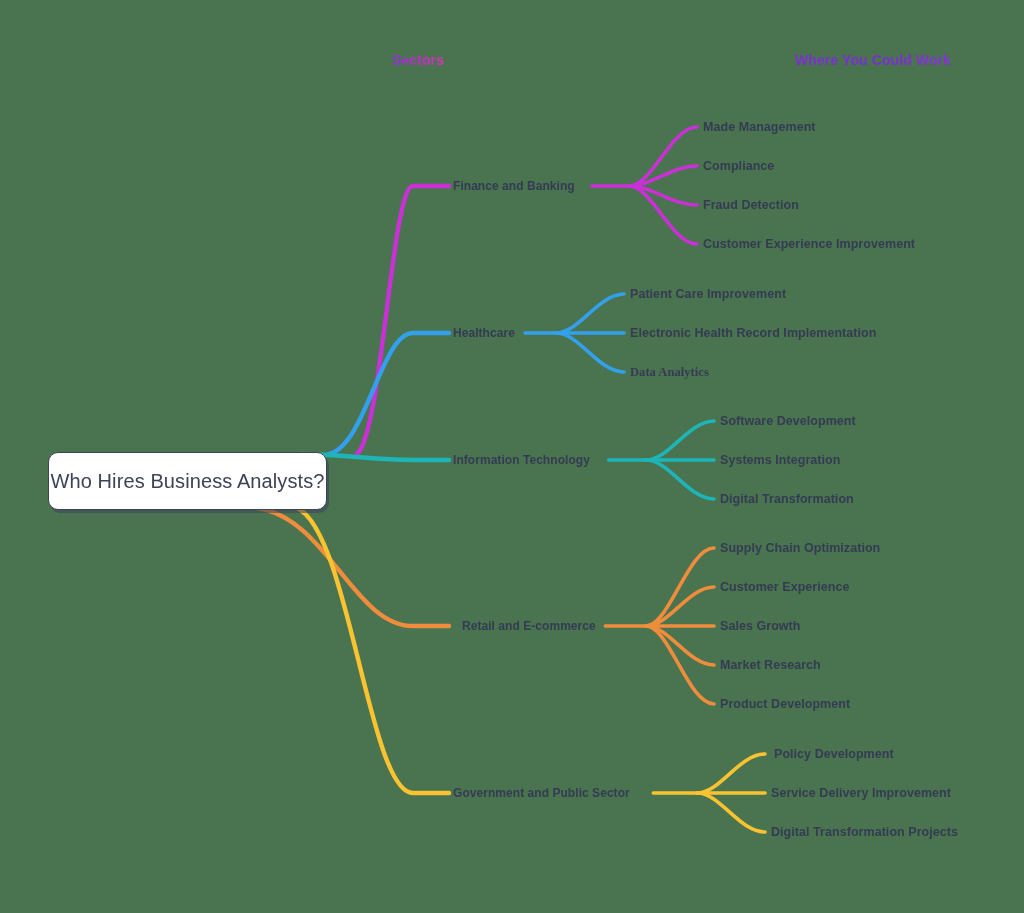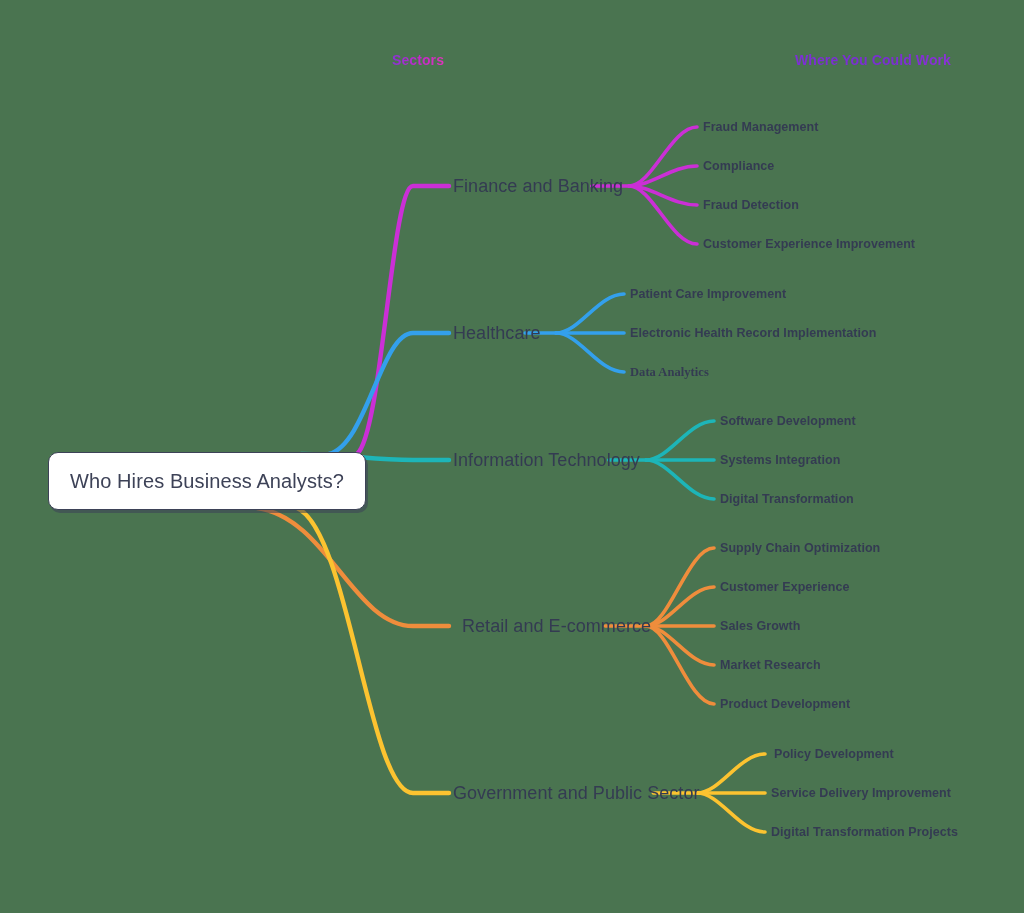--- a/index.html
+++ b/index.html
@@ -53,21 +53,21 @@
     left: 795px;
     top: 52px;
     background-image: linear-gradient(90deg, #7d2fd4 0%, #7a2ed2 60%, #8b31d6 100%);
   }
 
   
   #root-node {
     position: absolute;
     left: 48px;
     top: 452px;
-    width: 318px;
+    width: 279px;
     height: 58px;
     box-sizing: border-box;
     background: #ffffff;
     border: 1.5px solid #3d4257;
     border-radius: 10px;
     display: flex;
     align-items: center;
     justify-content: center;
     box-shadow: 2px 3px 0 rgba(61,66,87,0.55);
   }
@@ -75,22 +75,22 @@
     font-size: 20px;
     font-weight: normal;
     color: #3d4257;
     white-space: nowrap;
     letter-spacing: 0.1px;
   }
 
   
   .branch-label {
     position: absolute;
-    font-size: 18px;
-    font-weight: normal;
+    font-size: 12px;
+    font-weight: bold;
     color: #343b52;
     white-space: nowrap;
     letter-spacing: 0.05px;
     transform: translateY(-50%);
     text-align: right;
   }
 
   
   .leaf-label {
     position: absolute;
@@ -159,21 +159,21 @@
 
   <div class="col-header" id="header-sectors">Sectors</div>
 
   <div class="col-header" id="header-where">Where You Could Work</div>
 
   <div id="root-node">
     <span class="root-label">Who Hires Business Analysts?</span>
   </div>
 
   <div id="labels">
-      <div class="leaf-label" style="left: 703px; top: 127px;">Fraud Management</div>
+      <div class="leaf-label" style="left: 703px; top: 127px;">Made Management</div>
       <div class="leaf-label" style="left: 703px; top: 166px;">Compliance</div>
       <div class="leaf-label" style="left: 703px; top: 205px;">Fraud Detection</div>
       <div class="leaf-label" style="left: 703px; top: 244px;">Customer Experience Improvement</div>
       <div class="branch-label" style="left: 453px; top: 186px;">Finance and Banking</div>
       <div class="leaf-label" style="left: 630px; top: 294px;">Patient Care Improvement</div>
       <div class="leaf-label" style="left: 630px; top: 333px;">Electronic Health Record Implementation</div>
       <div class="leaf-label" style="left: 630px; top: 372px; font-family: Liberation Serif, serif;">Data Analytics</div>
       <div class="branch-label" style="left: 453px; top: 333px;">Healthcare</div>
       <div class="leaf-label" style="left: 720px; top: 421px;">Software Development</div>
       <div class="leaf-label" style="left: 720px; top: 460px;">Systems Integration</div>

